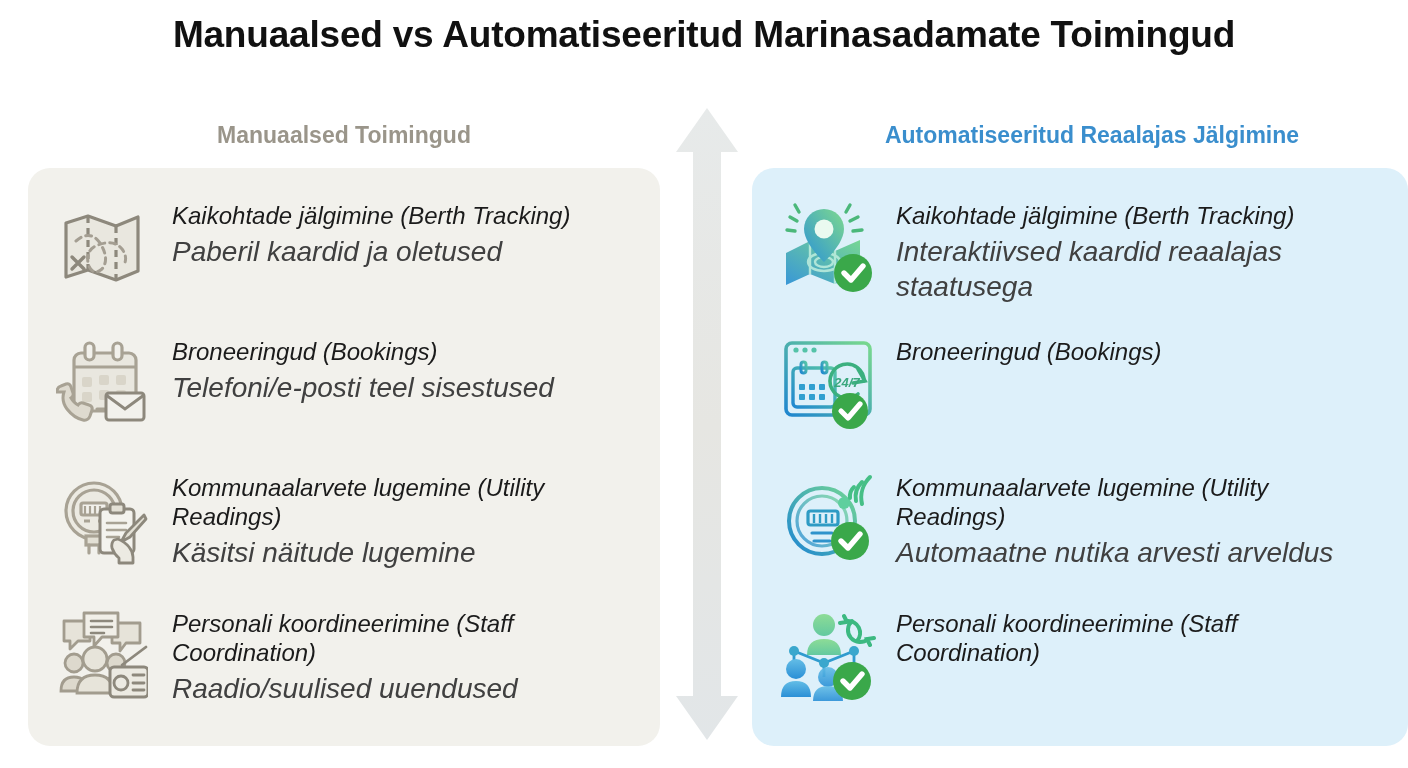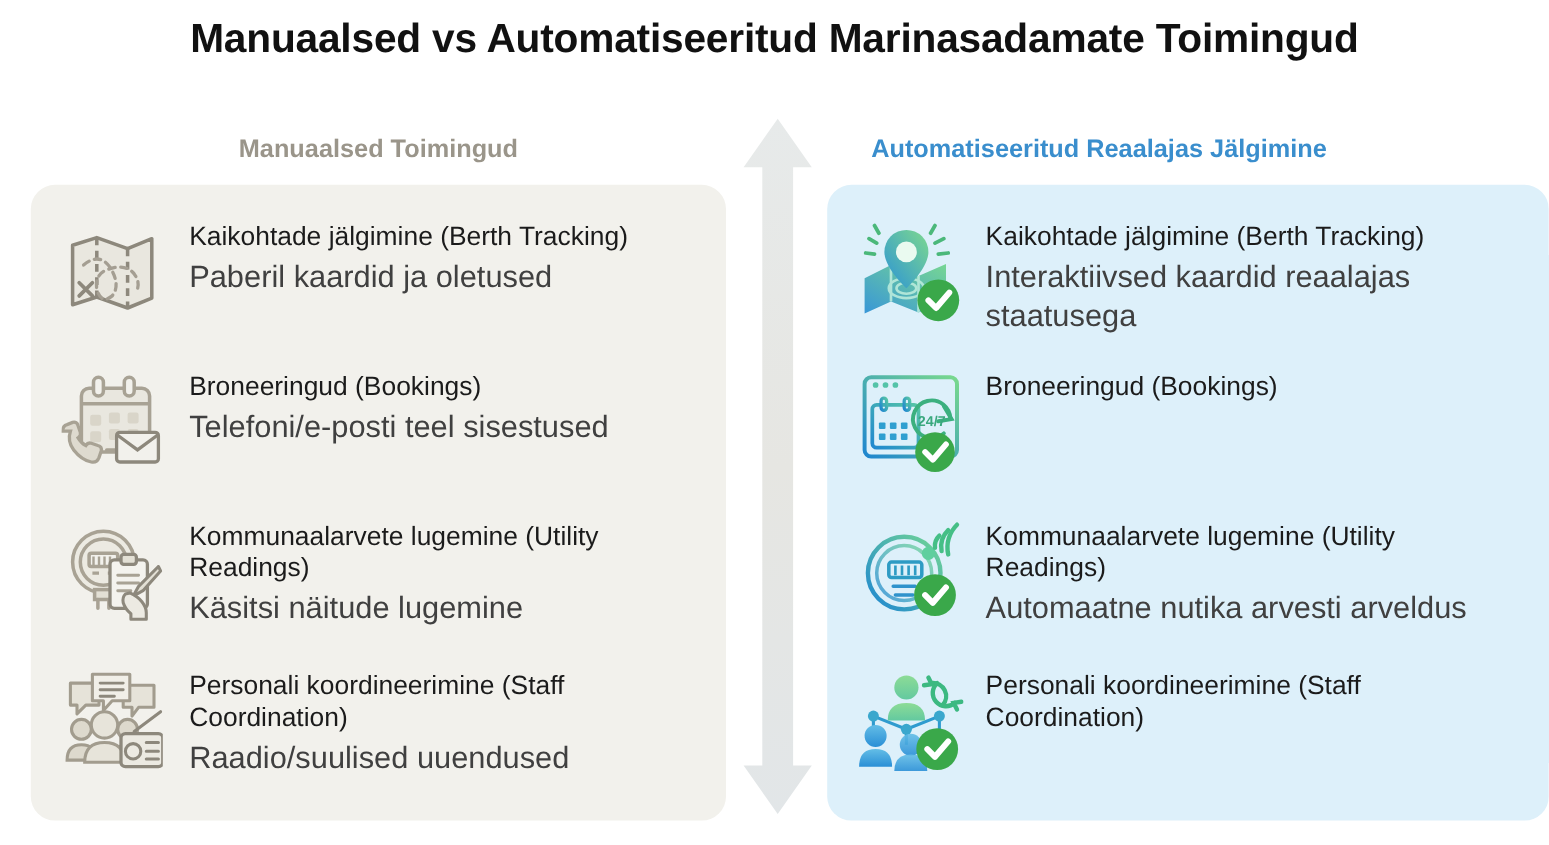--- a/index.html
+++ b/index.html
@@ -16,30 +16,30 @@
     text-align: center;
     font-size: 37px; font-weight: bold; color: #111111;
     letter-spacing: -0.2px;
   }
 
   .col-head {
     position: absolute; top: 122px;
     font-size: 23px; font-weight: bold;
   }
   .col-head.left  { left: 28px; width: 632px; text-align: center; color: #9a958a; }
-  .col-head.right { left: 752px; width: 640px; text-align: left; color: #3a8ecd; padding-left: 40px; }
+  .col-head.right { left: 752px; width: 640px; text-align: center; color: #3a8ecd; padding-left: 40px; }
 
   .panel {
     position: absolute; top: 168px; height: 578px;
     border-radius: 22px;
   }
   .panel.left  { left: 28px;  width: 632px; background: #f2f1ec; }
   .panel.right { left: 752px; width: 656px; background: #ddf0fa; }
 
-  .rows { position: absolute; top: 0; left: 0; right: 0; bottom: 0; padding: 24px 32px 18px 28px; }
+  .rows { position: absolute; top: 0; left: 0; right: 0; bottom: 0; padding: 24px 32px 18px 28px; font-style: italic; }
 
   .row { display: flex; align-items: flex-start; height: 136px; }
   .row .icon-wrap {
     width: 104px; min-width: 104px; height: 110px;
     display: flex; align-items: center; justify-content: flex-start;
     margin-right: 12px;
   }
   .row .txt { padding-top: 10px; }
   .panel.left  .row .txt { width: 440px; }
   .panel.right .row .txt { width: 470px; }

